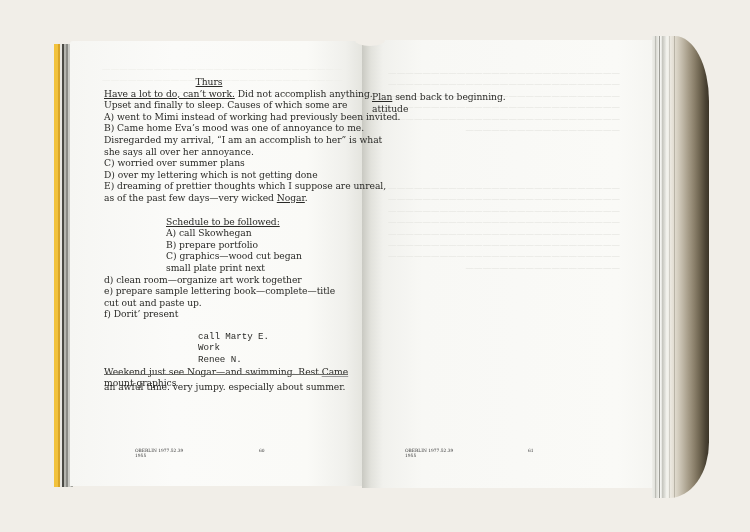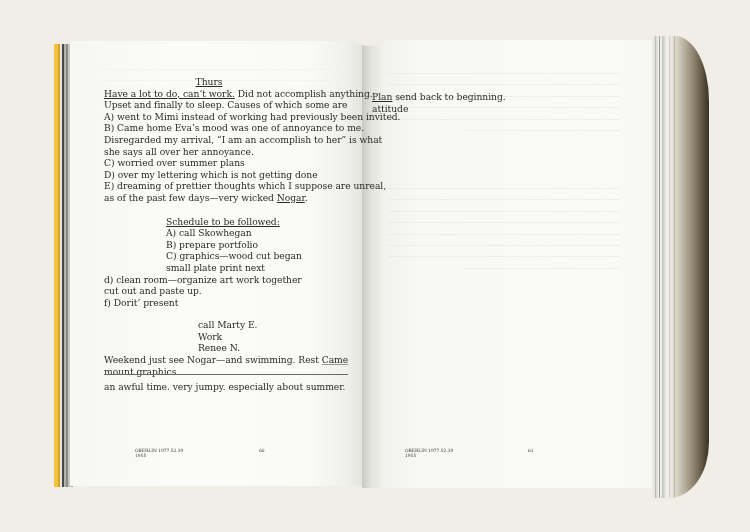--- a/index.html
+++ b/index.html
@@ -82,25 +82,26 @@
 
     <div style="height:12px;"></div>
     <div style="padding-left:62px;">
       <div class="u">Schedule to be followed:</div>
       <div>A) call Skowhegan</div>
       <div>B) prepare portfolio</div>
       <div>C) graphics—wood cut began</div>
       <div>small plate print next</div>
     </div>
     <div>d) clean room—organize art work together</div>
+    <div>e) prepare sample lettering book—complete—title</div>
     <div>cut out and paste up.</div>
     <div>f) Dorit’ present</div>
 
     <div style="height:11px;"></div>
-    <div style="padding-left:94px;">
+    <div style="padding-left:94px;font-family:Liberation Mono, monospace;">
       <div>call Marty E.</div>
       <div>Work</div>
       <div>Renee N.</div>
     </div>
     <div><span>Weekend just see Nogar—and swimming. Rest </span><span class="u" style="text-decoration-color:#999;">Came</span></div>
     <div>mount graphics</div>
   </div>
 
   <div class="rule" style="left:104px;top:374px;width:244px;"></div>
 

